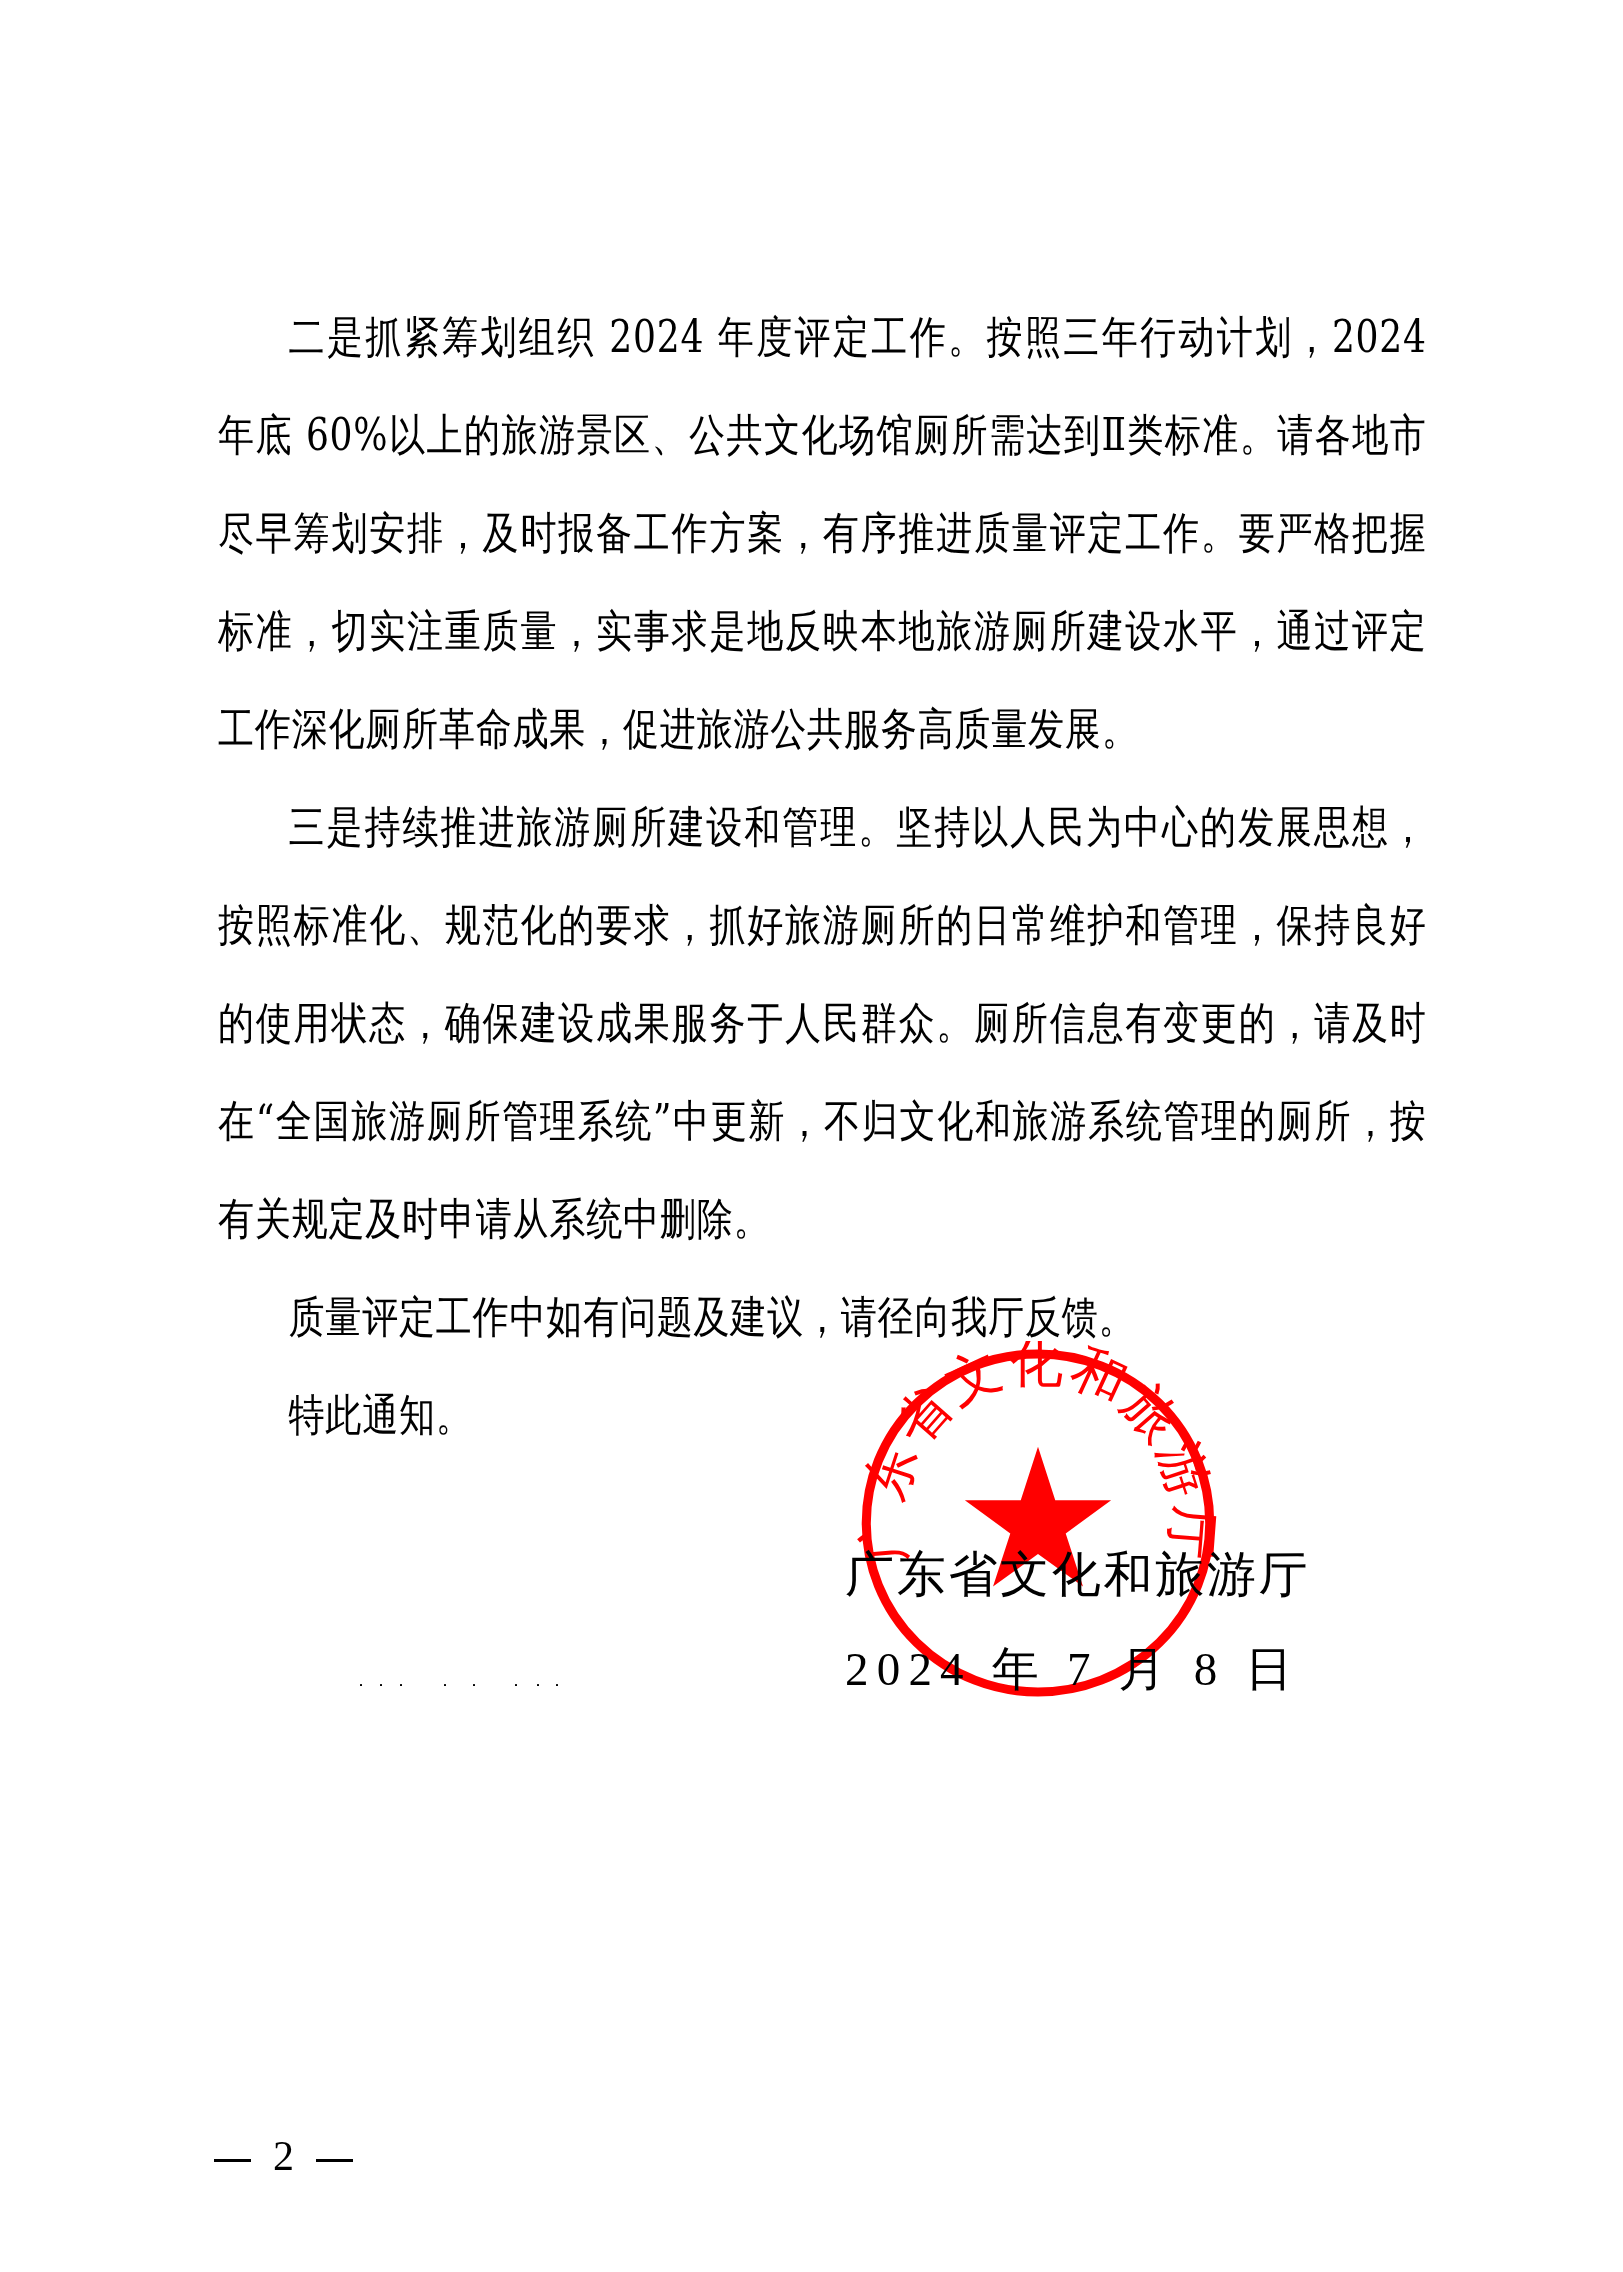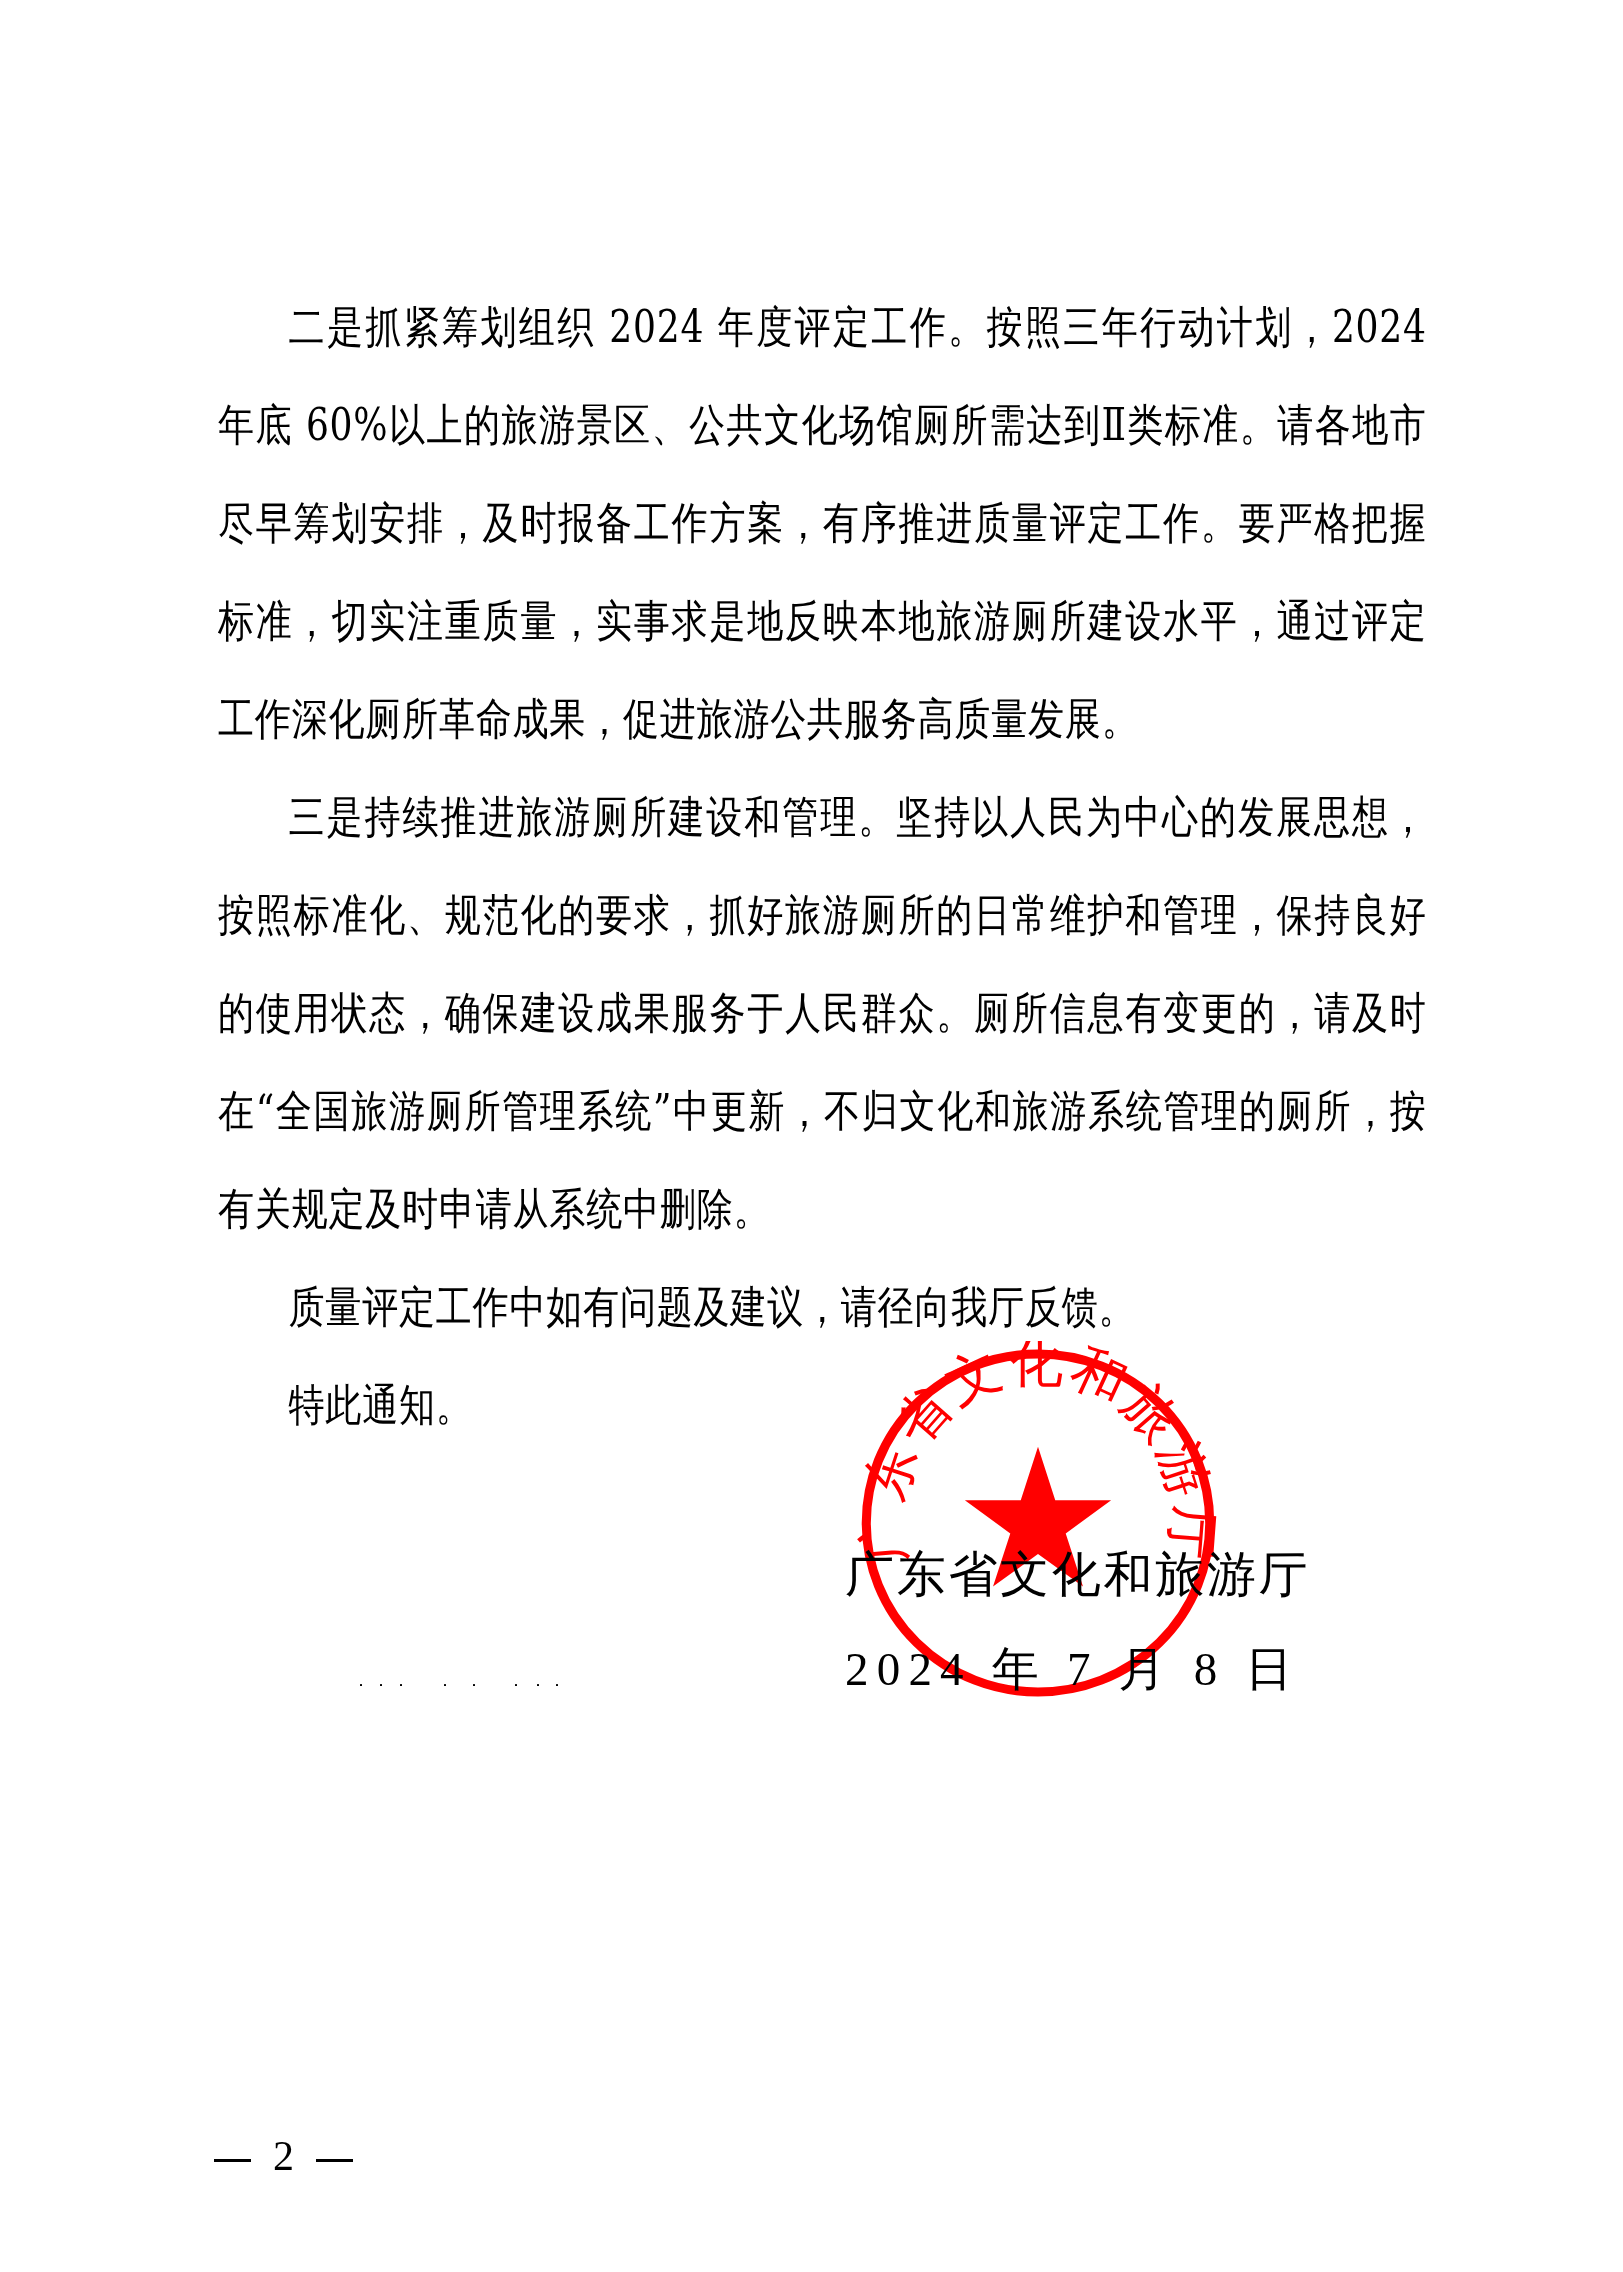--- a/index.html
+++ b/index.html
@@ -17,21 +17,21 @@
   }
   .page {
     position: absolute;
     left: 0; top: 0;
     width: 1624px; height: 2296px;
     background: #ffffff;
   }
   .body-text {
     position: absolute;
     left: 218px;
-    top: 278px;
+    top: 288px;
     width: 1209px;
   }
   .para {
     font-size: 44px;
     line-height: 98px;
     margin: 0;
     text-align: justify;
     text-align-last: left;
     letter-spacing: 0.9px;
     transform: scaleX(0.82);

